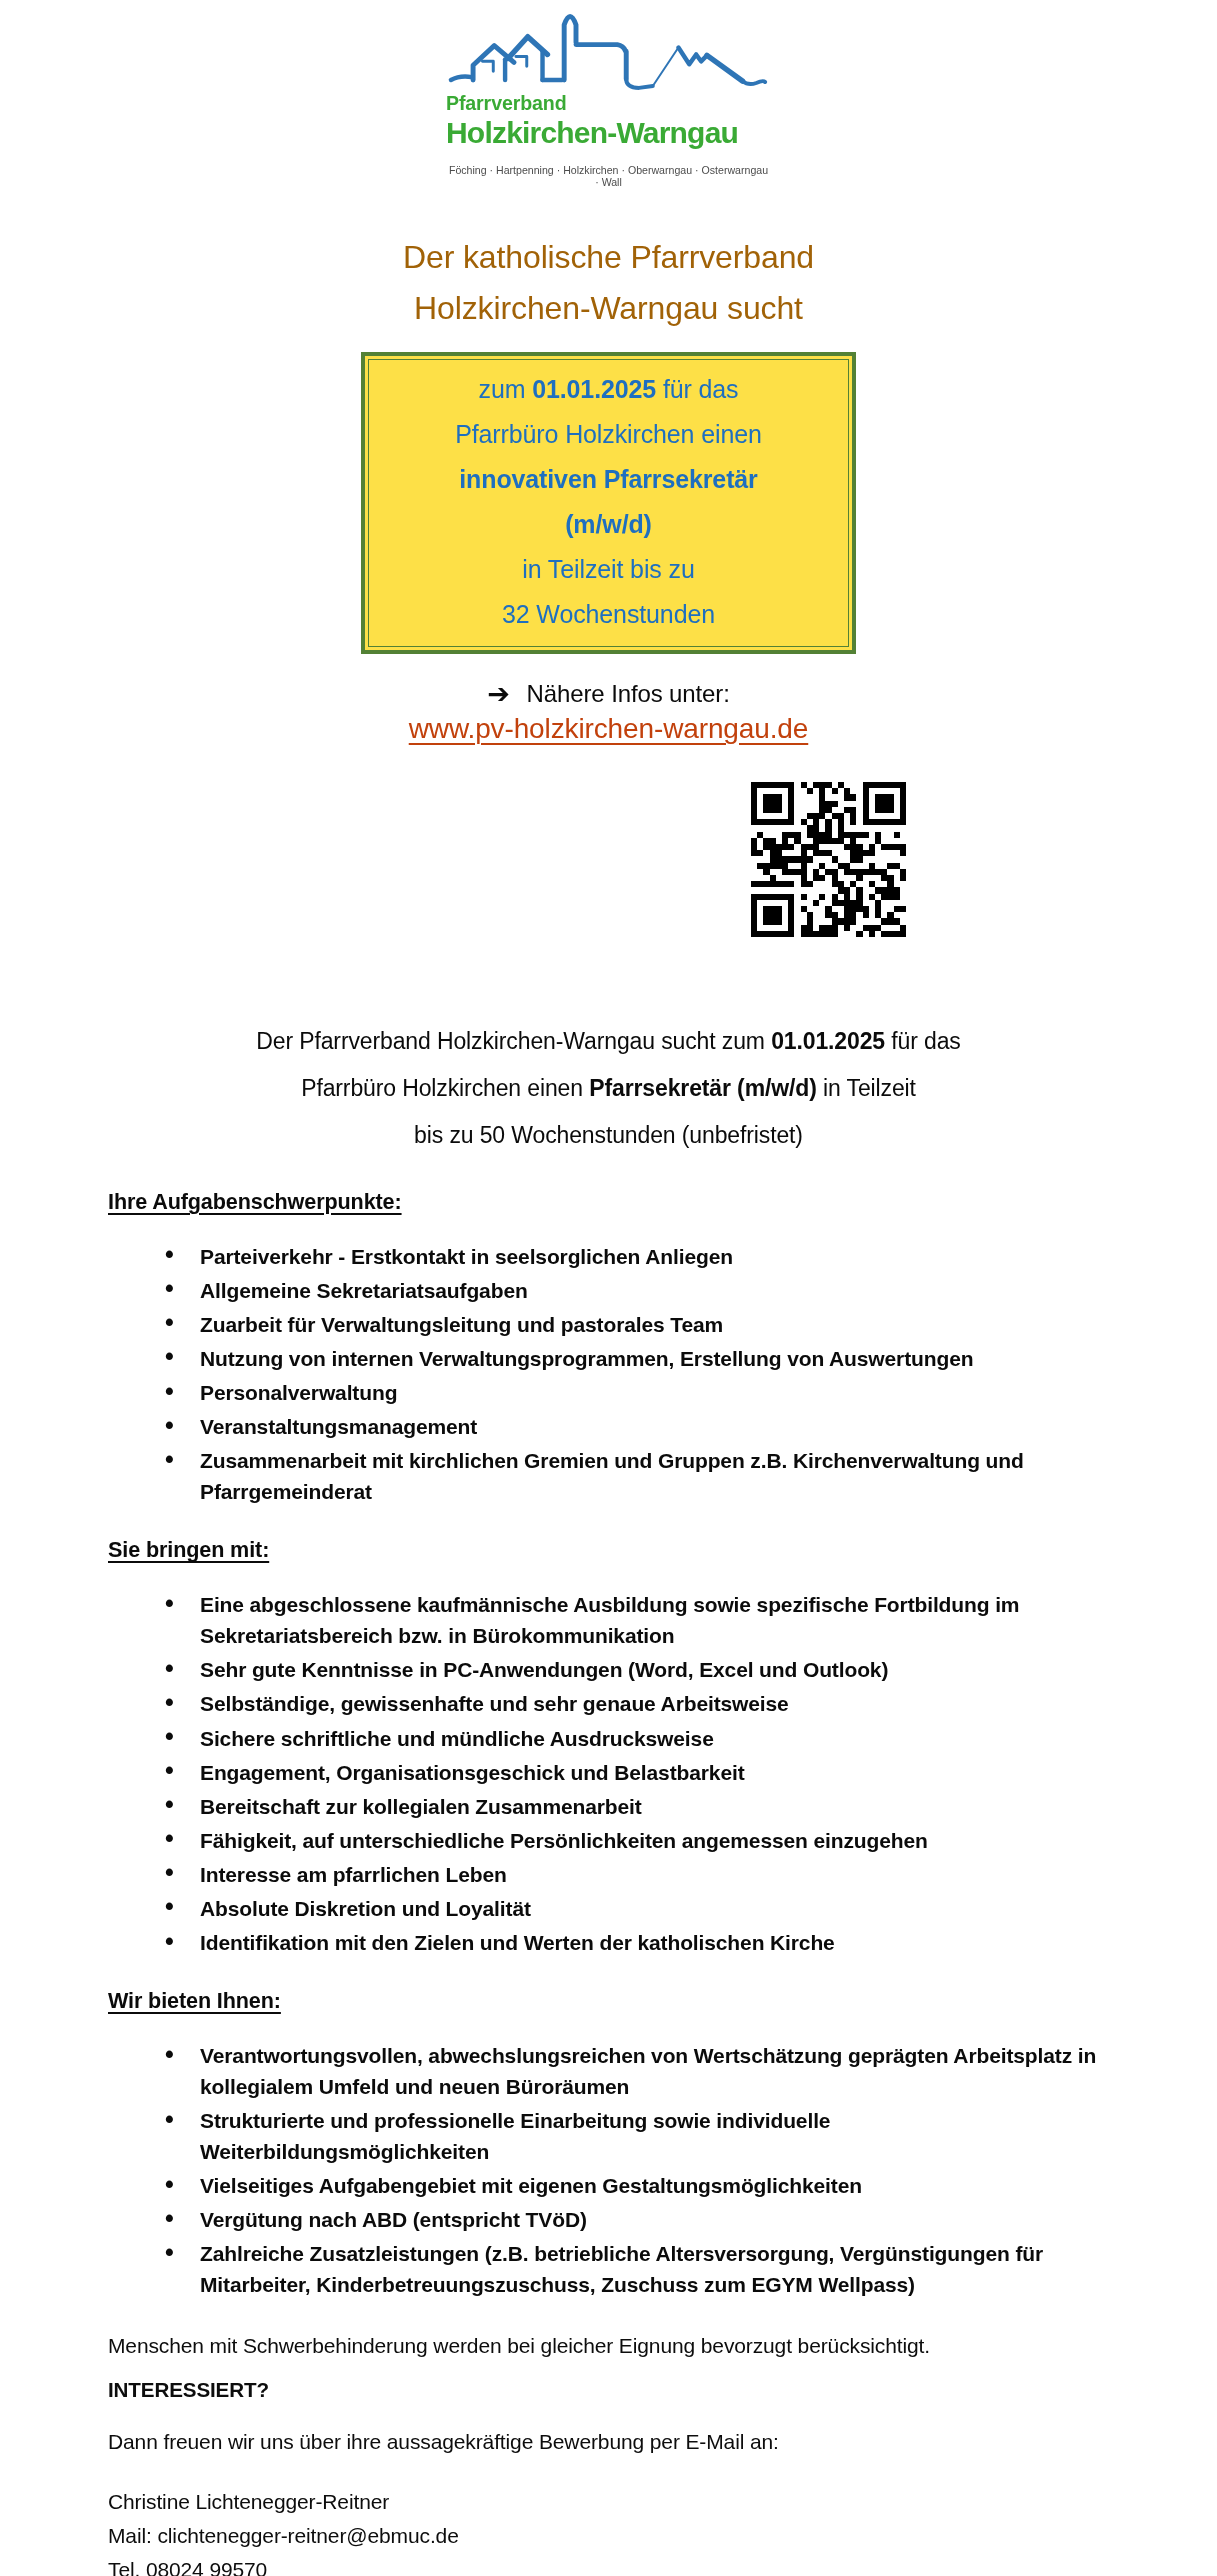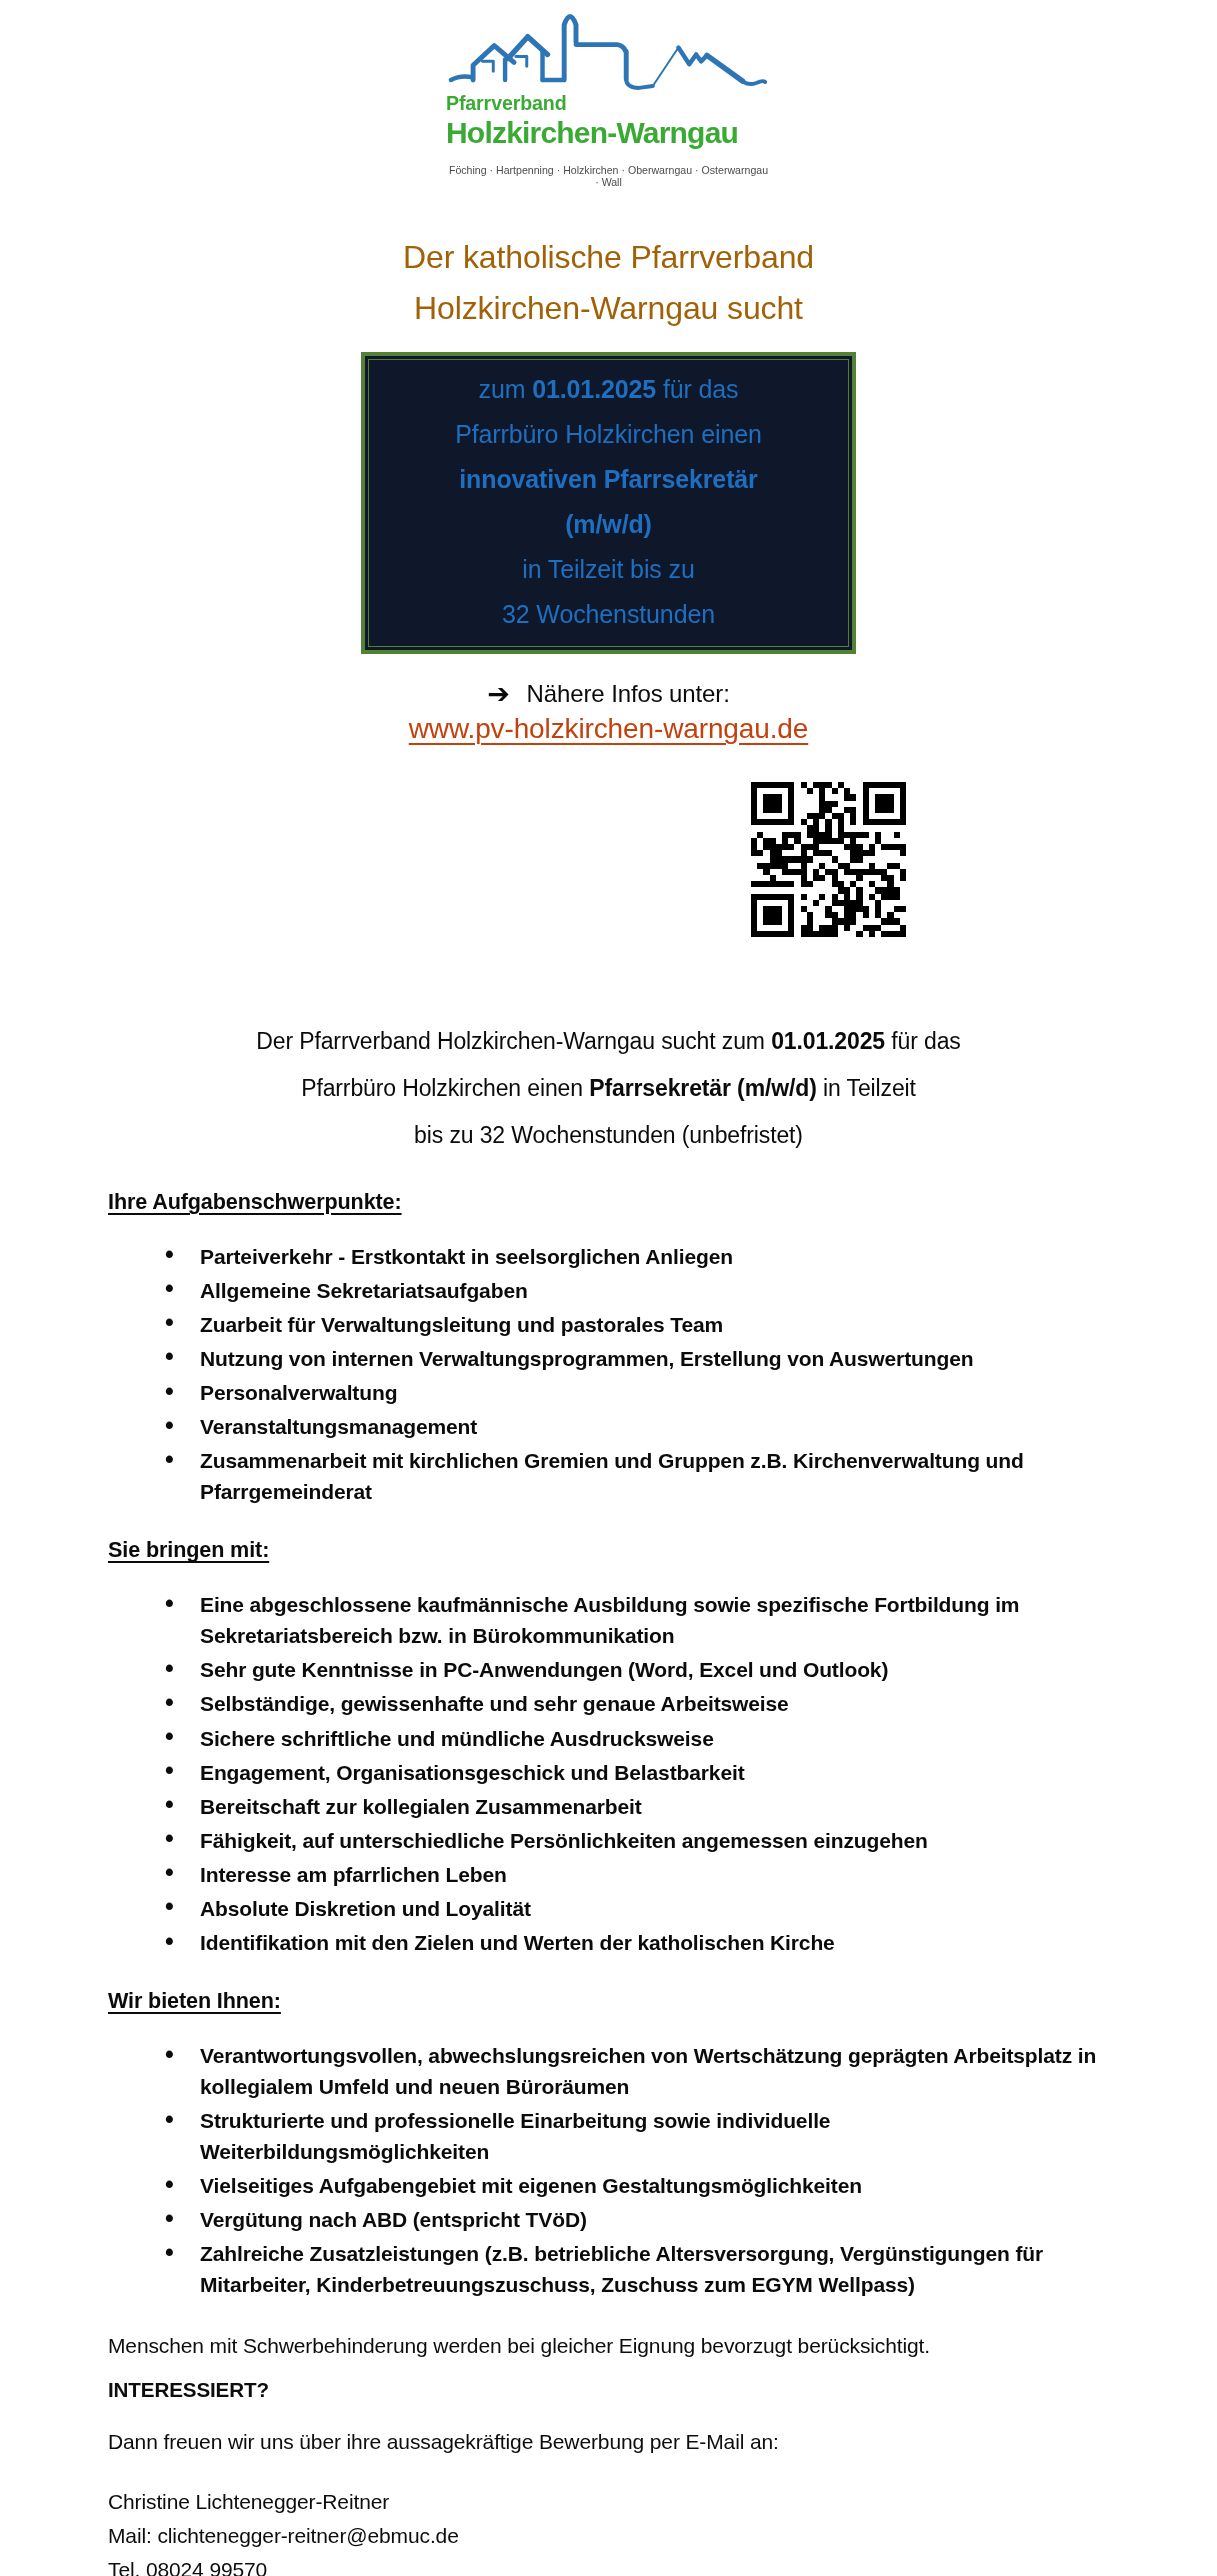--- a/index.html
+++ b/index.html
@@ -15,21 +15,21 @@
   .logo-box{width:325px;margin:0 auto;text-align:left;}
   .skyline{display:block;width:325px;height:89px;}
   .org-short{font-size:19.6px;font-weight:700;color:#3aaa35;line-height:23px;margin-top:-3.1px;}
   .org-name{font-size:30px;font-weight:700;color:#3aaa35;line-height:33px;margin-top:1px;letter-spacing:-0.8px;}
   .locations{font-size:10.6px;color:#4c4c4c;margin-top:15.5px;text-align:center;letter-spacing:0;}
 
   
   .headline{margin-top:44px;text-align:center;font-size:32px;line-height:51px;color:#a16207;}
 
   
-  .box{width:481px;margin:17.5px auto 0;border:4.1px solid #538135;padding:2.6px;background:#0f172a;}
+  .box{width:481px;margin:17.5px auto 0;border:4.1px solid #538135;padding:2.6px;background:#fde047;}
   .box-inner{border:1.5px solid #538135;padding:7.2px 4.1px 9.3px;text-align:center;}
   .box-inner .rl{font-size:25px;line-height:45px;color:#1e6fc0;}
   .box-inner b{color:#1e6fc0;}
 
   
   .info-line{margin-top:23px;text-align:center;font-size:24px;color:#0b0b0b;}
   .info-line .arrow{font-size:27px;margin-right:10.3px;position:relative;top:1px;}
   .link-line{margin-top:4.1px;text-align:center;}
   .link-line a{color:#c2410c;font-size:28px;text-decoration:underline;text-decoration-thickness:1.5px;text-underline-offset:4.6px;}
 
@@ -428,21 +428,21 @@
         <rect x="21" y="24" width="1" height="1"></rect>
         <rect x="22" y="24" width="1" height="1"></rect>
         <rect x="23" y="24" width="1" height="1"></rect>
         <rect x="24" y="24" width="1" height="1"></rect>
       </svg></div>
 </div>
 
 <div class="intro">
     <div class="rl"><span>Der Pfarrverband Holzkirchen-Warngau sucht zum </span><b>01.01.2025</b><span> für das</span></div>
     <div class="rl"><span>Pfarrbüro Holzkirchen einen </span><b>Pfarrsekretär (m/w/d)</b><span> in Teilzeit</span></div>
-    <div class="rl"><span>bis zu 32 Wochenstunden (unbefristet)</span></div>
+    <div class="rl"><span>bis zu 50 Wochenstunden (unbefristet)</span></div>
   </div>
 
 <div class="content">
   <div class="sec-h">Ihre Aufgabenschwerpunkte:</div>
   <ul class="blist">
       <li>Parteiverkehr - Erstkontakt in seelsorglichen Anliegen</li>
       <li>Allgemeine Sekretariatsaufgaben</li>
       <li>Zuarbeit für Verwaltungsleitung und pastorales Team</li>
       <li>Nutzung von internen Verwaltungsprogrammen, Erstellung von Auswertungen</li>
       <li>Personalverwaltung</li>

